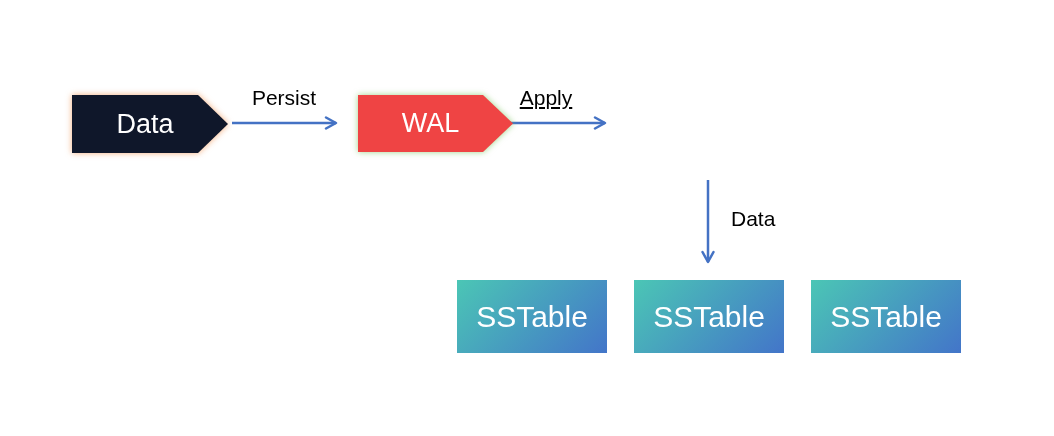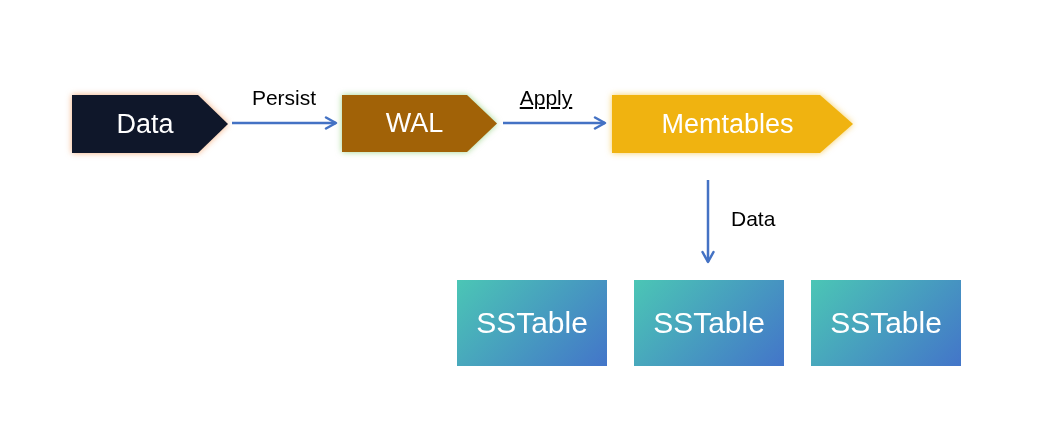--- a/index.html
+++ b/index.html
@@ -24,27 +24,27 @@
     line-height: 1;
     clip-path: polygon(0 0, calc(100% - 30px) 0, 100% 50%, calc(100% - 30px) 100%, 0 100%);
   }
   .wrap-data      { left: 72px;  top: 95px; width: 156px; height: 58px;
                     filter: drop-shadow(0 0 3px rgba(236,128,51,.65)); }
   .wrap-wal       { left: 342px; top: 95px; width: 155px; height: 57px;
                     filter: drop-shadow(0 0 3px rgba(108,191,75,.65)); }
   .wrap-memtables { left: 612px; top: 95px; width: 241px; height: 58px;
                     filter: drop-shadow(0 0 3px rgba(240,179,16,.65)); }
   .fill-data      { background: #0f172a; }
-  .fill-wal       { background: #a16207; }
+  .fill-wal       { background: #ef4444; margin-left: 16px; }
   .fill-memtables { background: #F0B310; clip-path: polygon(0 0, calc(100% - 33px) 0, 100% 50%, calc(100% - 33px) 100%, 0 100%); }
 
   
   .sstable {
     position: absolute;
-    top: 280px; width: 150px; height: 86px;
+    top: 280px; width: 150px; height: 73px;
     display: flex; align-items: center; justify-content: center;
     color: #ffffff; font-size: 30px; line-height: 1;
     background: linear-gradient(135deg, #4BC6B5 0%, #4375C9 100%);
   }
   .sstable-1 { left: 457px; }
   .sstable-2 { left: 634px; }
   .sstable-3 { left: 811px; }
 
   
   .edge-label {
@@ -81,25 +81,20 @@
       <span>Data</span>
     </div>
   </div>
 
   <div class="node-wrap wrap-wal">
     <div class="pentagon fill-wal">
       <span>WAL</span>
     </div>
   </div>
 
-  <div class="node-wrap wrap-memtables">
-    <div class="pentagon fill-memtables">
-      <span>Memtables</span>
-    </div>
-  </div>
 
   <div class="edge-label label-persist">Persist</div>
   <div class="edge-label label-apply">Apply</div>
   <div class="edge-label label-flush">Data</div>
 
   <div class="sstable sstable-1">
     <span>SSTable</span>
   </div>
   <div class="sstable sstable-2">
     <span>SSTable</span>

